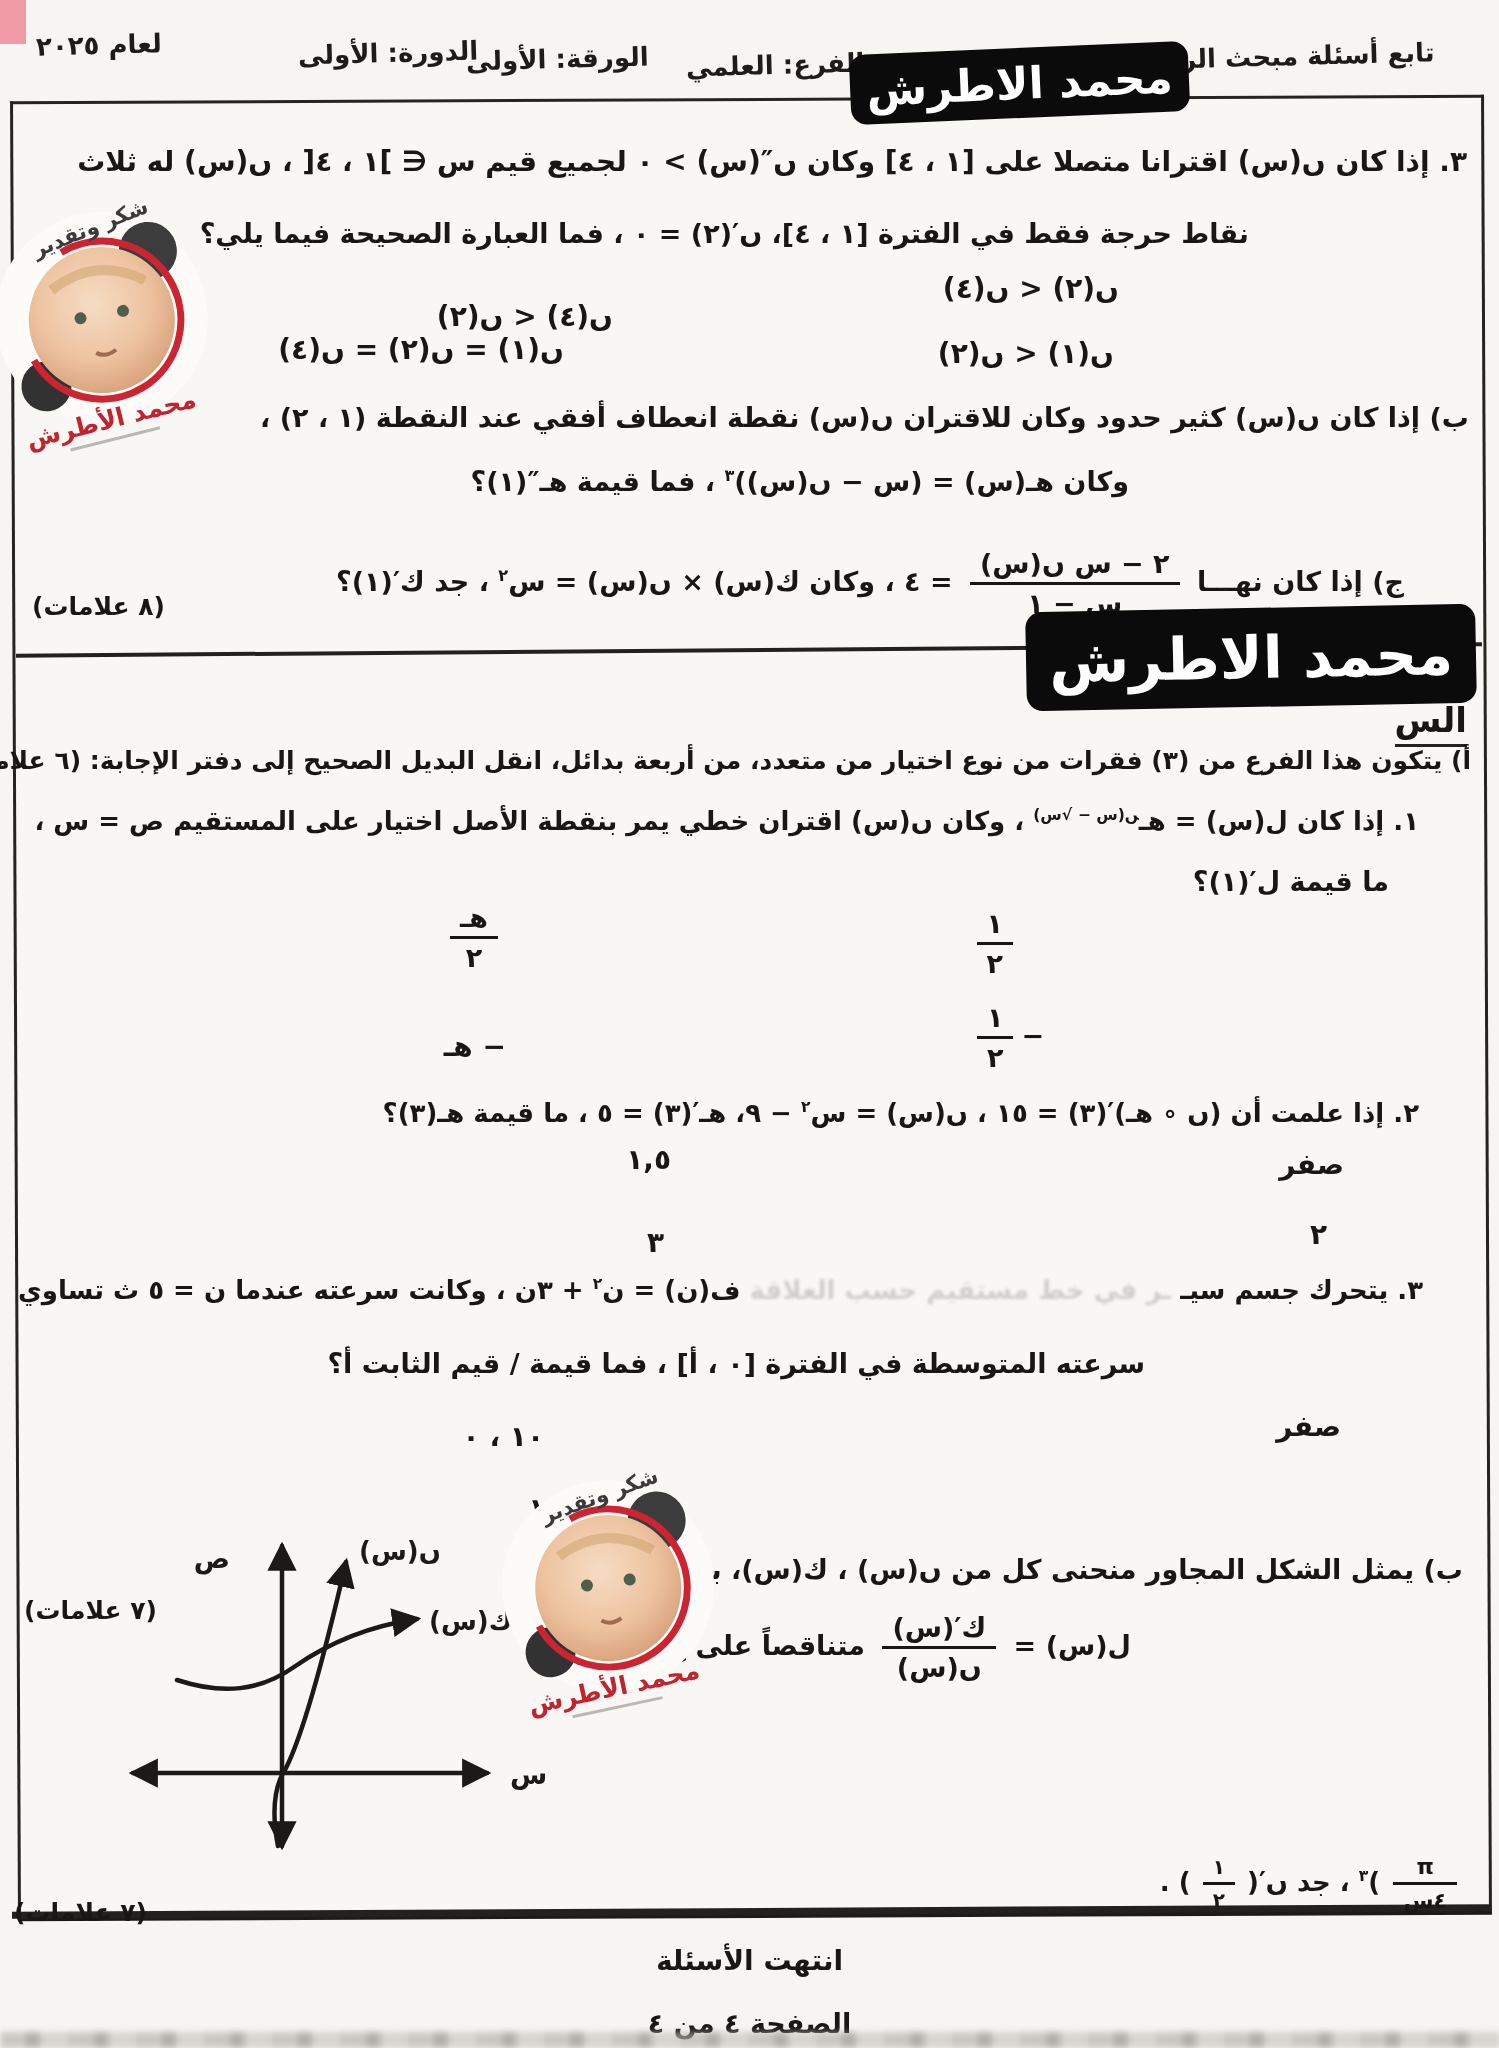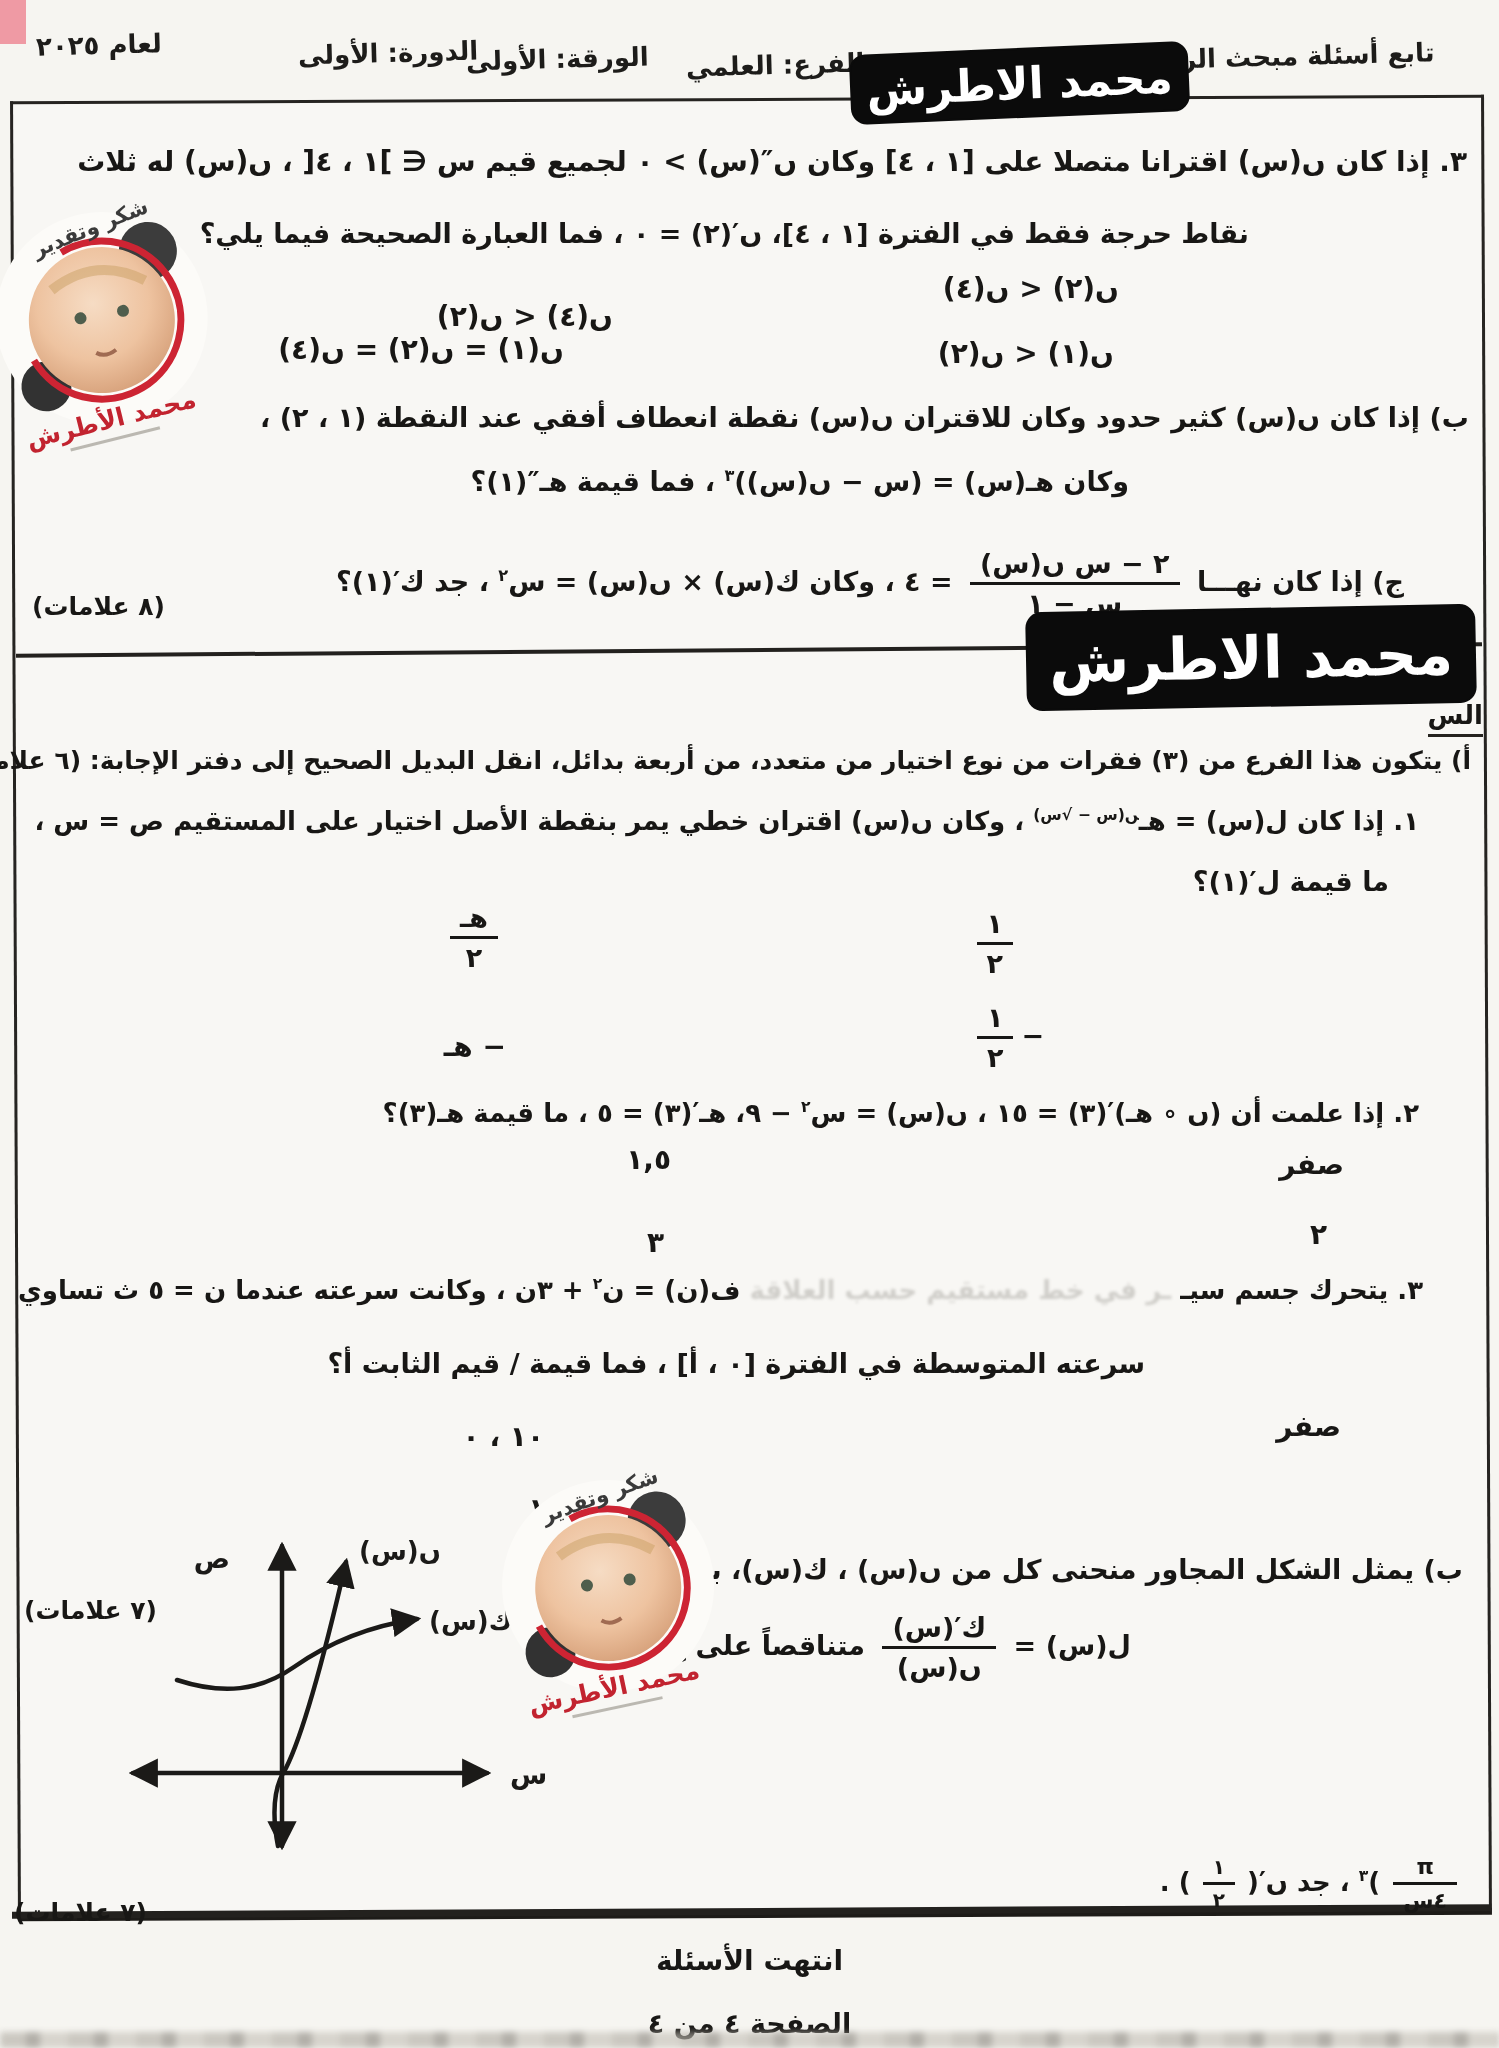--- a/index.html
+++ b/index.html
@@ -79,21 +79,21 @@
     <span class="frac">
       <span class="num">٢ − س ں(س)</span>
       <span class="den">س − ١</span>
     </span>
     <span>= ٤ ، وكان ك(س) × ں(س) = س</span><span class="sup">٢</span><span> ، جد ك′(١)؟</span>
   </div>
   <div class="marks" style="left:32px; top:556px;">(٨ علامات)</div>
 
   <div class="divider" style="left:16px; top:648px; width:1466px; height:4px; transform:rotate(-0.45deg);"></div>
 
-  <div class="line section-frag" style="right:16px; top:700px; font-size:26px;">الس</div>
+  <div class="line section-frag" style="right:32px; top:700px; font-size:34px;">الس</div>
 
   <div class="line" style="right:28px; top:746px; font-size:25px;">أ) يتكون هذا الفرع من (٣) فقرات من نوع اختيار من متعدد، من أربعة بدائل، انقل البديل الصحيح إلى دفتر الإجابة: (٦ علامات)</div>
 
   <div class="line" style="right:80px; top:806px; font-size:26px;">
     <span>١. إذا كان ل(س) = هـ</span><span class="sup">ں(س − √س)</span><span> ، وكان ں(س) اقتران خطي يمر بنقطة الأصل اختيار على المستقيم ص = س ،</span>
   </div>
   <div class="line" style="right:110px; top:866px;">ما قيمة ل′(١)؟</div>
 
   <div class="opt opt-frac" style="right:478px; top:908px;">
     <span class="frac"><span class="num">١</span><span class="den">٢</span></span>

